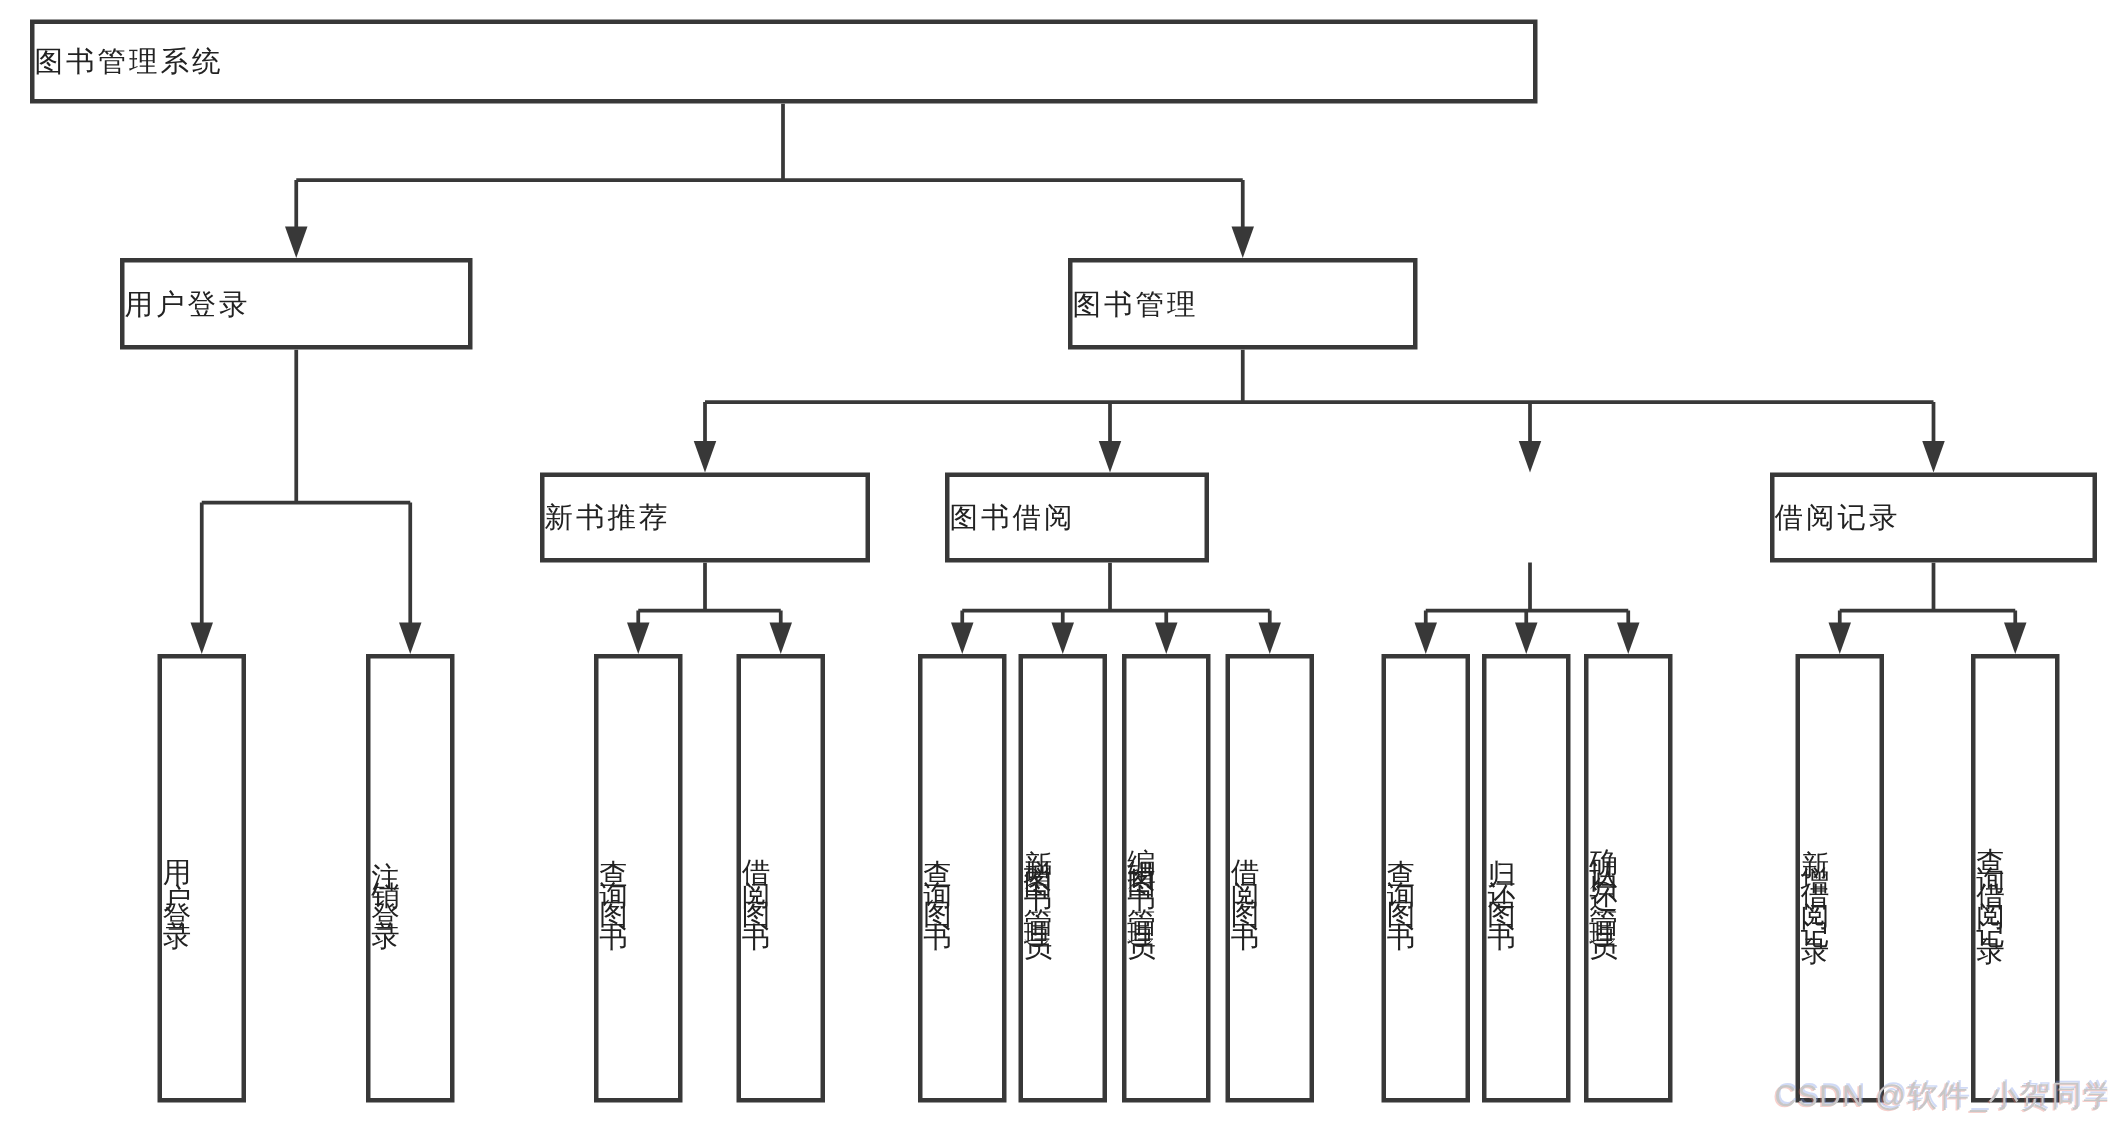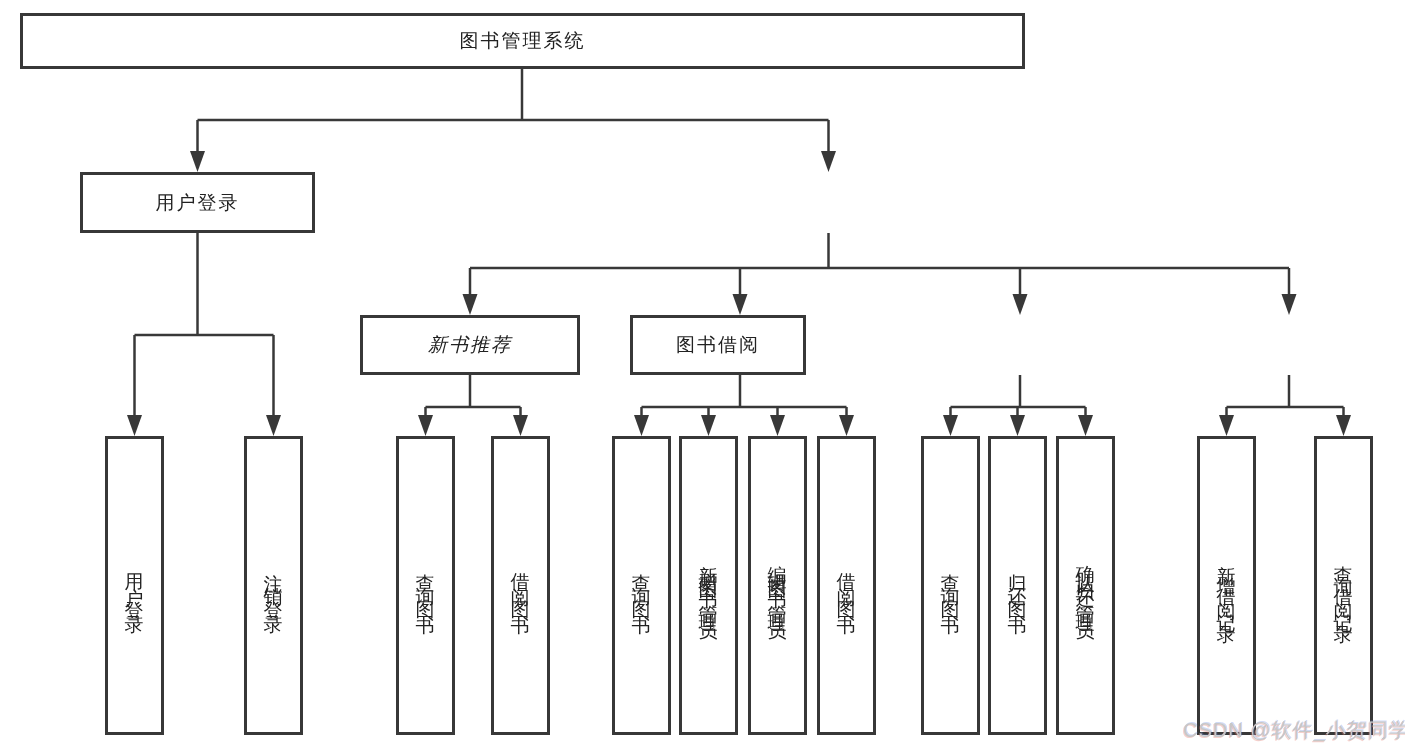--- a/index.html
+++ b/index.html
@@ -23,21 +23,20 @@
     height: 747px;
     z-index: 1;
   }
   .node {
     position: absolute;
     box-sizing: border-box;
     border: 3px solid #383838;
     background: #ffffff;
     display: flex;
     align-items: center;
-    justify-content: center;
     z-index: 2;
   }
   .node .h-text {
     font-size: 19px;
     color: #222222;
     letter-spacing: 2px;
     white-space: nowrap;
   }
   .node .v-text {
     writing-mode: vertical-rl;
@@ -47,21 +46,21 @@
     white-space: nowrap;
   }
   .v-short { letter-spacing: 14px; }
   .v-mid   { letter-spacing: 12px; }
   .v-long  { letter-spacing: 8px; }
 
   
   .n-root { left: 20px;  top: 13px;  width: 1005px; height: 56px; }
   .n-l2a  { left: 80px;  top: 172px; width: 235px;  height: 61px; }
   .n-l2b  { left: 712px; top: 172px; width: 233px;  height: 61px; }
-  .n-l3a  { left: 360px;  top: 315px; width: 220px; height: 60px; font-style: italic; }
+  .n-l3a  { left: 360px;  top: 315px; width: 220px; height: 60px; }
   .n-l3b  { left: 630px;  top: 315px; width: 176px; height: 60px; }
   .n-l3c  { left: 910px;  top: 315px; width: 220px; height: 60px; }
   .n-l3d  { left: 1180px; top: 315px; width: 218px; height: 60px; }
   .leaf   { top: 436px; width: 59px; height: 299px; }
   .n-f1  { left: 105px; }
   .n-f2  { left: 244px; }
   .n-f3  { left: 396px; }
   .n-f4  { left: 491px; }
   .n-f5  { left: 612px; }
   .n-f6  { left: 679px; }
@@ -156,27 +155,33 @@
     </g>
   </svg>
 
   <div class="node n-root">
     <span class="h-text">图书管理系统</span>
   </div>
 
   <div class="node n-l2a">
     <span class="h-text">用户登录</span>
   </div>
+  <div class="node n-l2b">
+    <span class="h-text">图书管理</span>
+  </div>
 
   <div class="node n-l3a">
     <span class="h-text">新书推荐</span>
   </div>
   <div class="node n-l3b">
     <span class="h-text">图书借阅</span>
   </div>
+  <div class="node n-l3d">
+    <span class="h-text">借阅记录</span>
+  </div>
 
   <div class="node leaf n-f1">
     <span class="v-text v-short">用户登录</span>
   </div>
   <div class="node leaf n-f2">
     <span class="v-text v-short">注销登录</span>
   </div>
   <div class="node leaf n-f3">
     <span class="v-text v-short">查询图书</span>
   </div>

